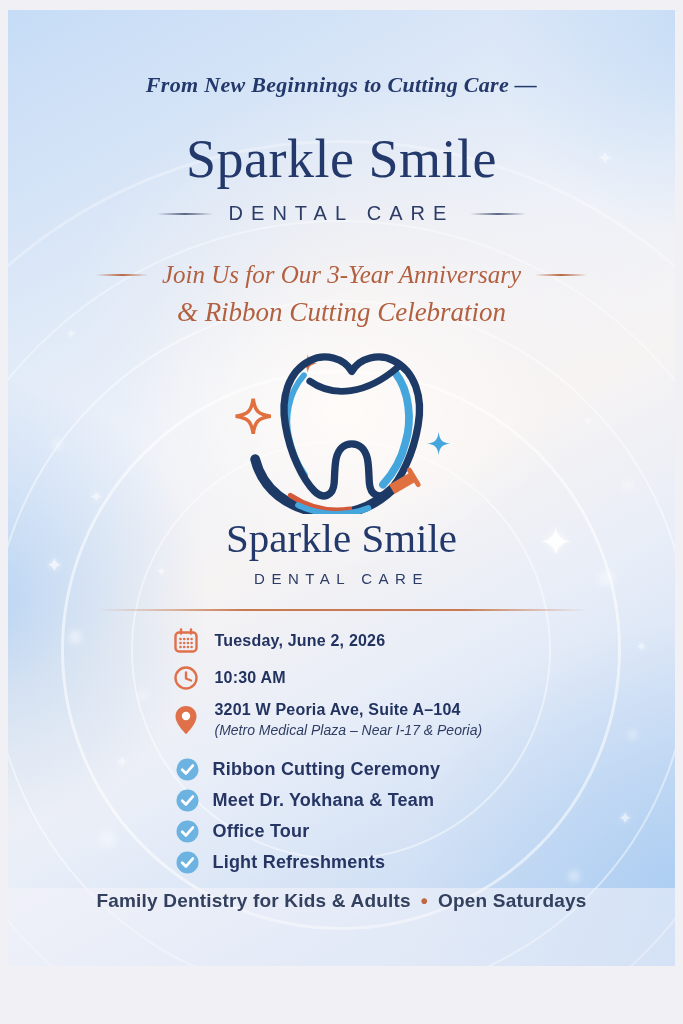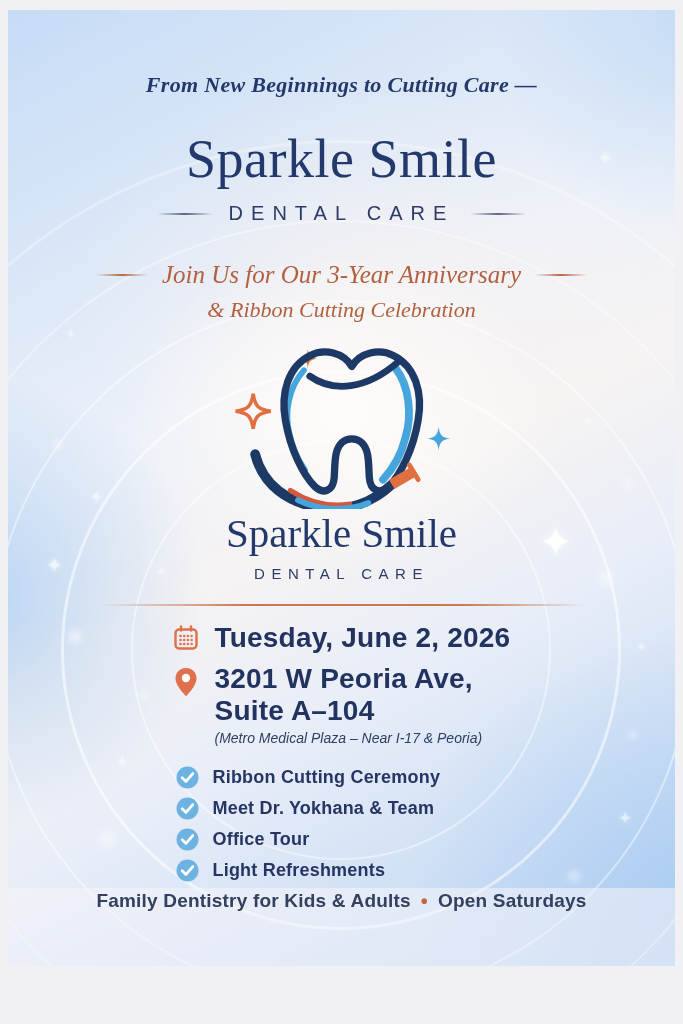--- a/index.html
+++ b/index.html
@@ -46,35 +46,35 @@
     font-size:54px; color:#23396b; letter-spacing:0.5px; line-height:1;
   }
   .brand-sub-row { margin-top:16px; display:flex; align-items:center; justify-content:center; gap:16px; }
   .sub-line { width:56px; height:2px; background:linear-gradient(90deg, rgba(60,75,110,0), #5a6684, rgba(60,75,110,0)); }
   .brand-sub {
     font-size:20px; color:#2c3c66; letter-spacing:8px; font-weight:normal;
   }
   .invite { margin-top:36px; font-family:"Liberation Serif", serif; font-style:italic; color:#b2603f; }
   .invite-line1 { display:flex; align-items:center; justify-content:center; gap:14px; font-size:25px; }
   .invite-dash { width:52px; height:1.5px; background:linear-gradient(90deg, rgba(178,96,63,0), #b96a46, rgba(178,96,63,0)); }
-  .invite-line2 { margin-top:8px; font-size:22px; }
+  .invite-line2 { margin-top:8px; font-size:27px; }
 
   .logo-wrap { margin-top:14px; }
   .wordmark2-title { margin-top:0px; font-family:"Liberation Serif", serif; font-size:41px; color:#23396b; line-height:1; }
   .wordmark2-sub { margin-top:11px; font-size:15px; color:#2c3c66; letter-spacing:6.5px; }
 
   .separator { margin:22px auto 0; width:490px; height:1.5px;
     background:linear-gradient(90deg, rgba(201,122,82,0), #c97a52 30%, #c97a52 75%, rgba(201,122,82,0)); }
 
   .details { width:372px; margin:16px auto 0; padding-left:16px; text-align:left; }
   .detail-row { display:flex; align-items:center; gap:15px; margin-top:9px; }
   .detail-row.first { margin-top:0; }
   .detail-row.address { align-items:flex-start; }
   .detail-icon { flex:0 0 auto; display:inline-flex; }
-  .detail-text { font-size:28px; font-weight:bold; color:#223360; letter-spacing:0.2px; }
+  .detail-text { font-size:16px; font-weight:bold; color:#223360; letter-spacing:0.2px; }
   .detail-subtext { font-size:14px; font-style:italic; color:#2e3d63; margin-top:3px; font-weight:normal; }
 
   .checklist { width:372px; margin:20px auto 0; padding-left:20px; text-align:left; }
   .check-row { display:flex; align-items:center; gap:14px; margin-top:8px; }
   .check-row.first { margin-top:0; }
   .check-text { font-size:18px; font-weight:bold; color:#263563; letter-spacing:0.2px; }
 
   .footer-band {
     position:absolute; left:0; bottom:0; width:100%; height:78px; z-index:3;
     background:rgba(246,244,250,0.55);
@@ -178,20 +178,29 @@
                 <circle cx="19.6" cy="16" r="1.3"></circle>
               <circle cx="8.5" cy="20" r="1.3"></circle>
                 <circle cx="12.2" cy="20" r="1.3"></circle>
                 <circle cx="15.9" cy="20" r="1.3"></circle>
                 <circle cx="19.6" cy="20" r="1.3"></circle>
             </g>
           </svg>
         </span>
         <span class="detail-text">Tuesday, June 2, 2026</span>
       </div>
+      <div class="detail-row">
+        <span class="detail-icon">
+          <svg width="28" height="28" viewBox="0 0 28 28">
+            <circle cx="14" cy="14" r="10.5" fill="none" stroke="#e0704a" stroke-width="2.4"></circle>
+            <polyline points="14,8.5 14,14.5 19,16.5" fill="none" stroke="#e0704a" stroke-width="2.4" stroke-linecap="round" stroke-linejoin="round"></polyline>
+          </svg>
+        </span>
+        <span class="detail-text">10:30 AM</span>
+      </div>
       <div class="detail-row address">
         <span class="detail-icon" style="margin-top:3px;">
           <svg width="28" height="32" viewBox="0 0 28 32">
             <path d="M14,2 C8,2 3.5,6.6 3.5,12.4 C3.5,20 14,30 14,30 C14,30 24.5,20 24.5,12.4 C24.5,6.6 20,2 14,2 Z" fill="#e0704a"></path>
             <circle cx="14" cy="12" r="4.2" fill="#ffffff"></circle>
           </svg>
         </span>
         <span>
           <span class="detail-text">3201 W Peoria Ave, Suite A–104</span>
           <div class="detail-subtext">(Metro Medical Plaza – Near I-17 &amp; Peoria)</div>

